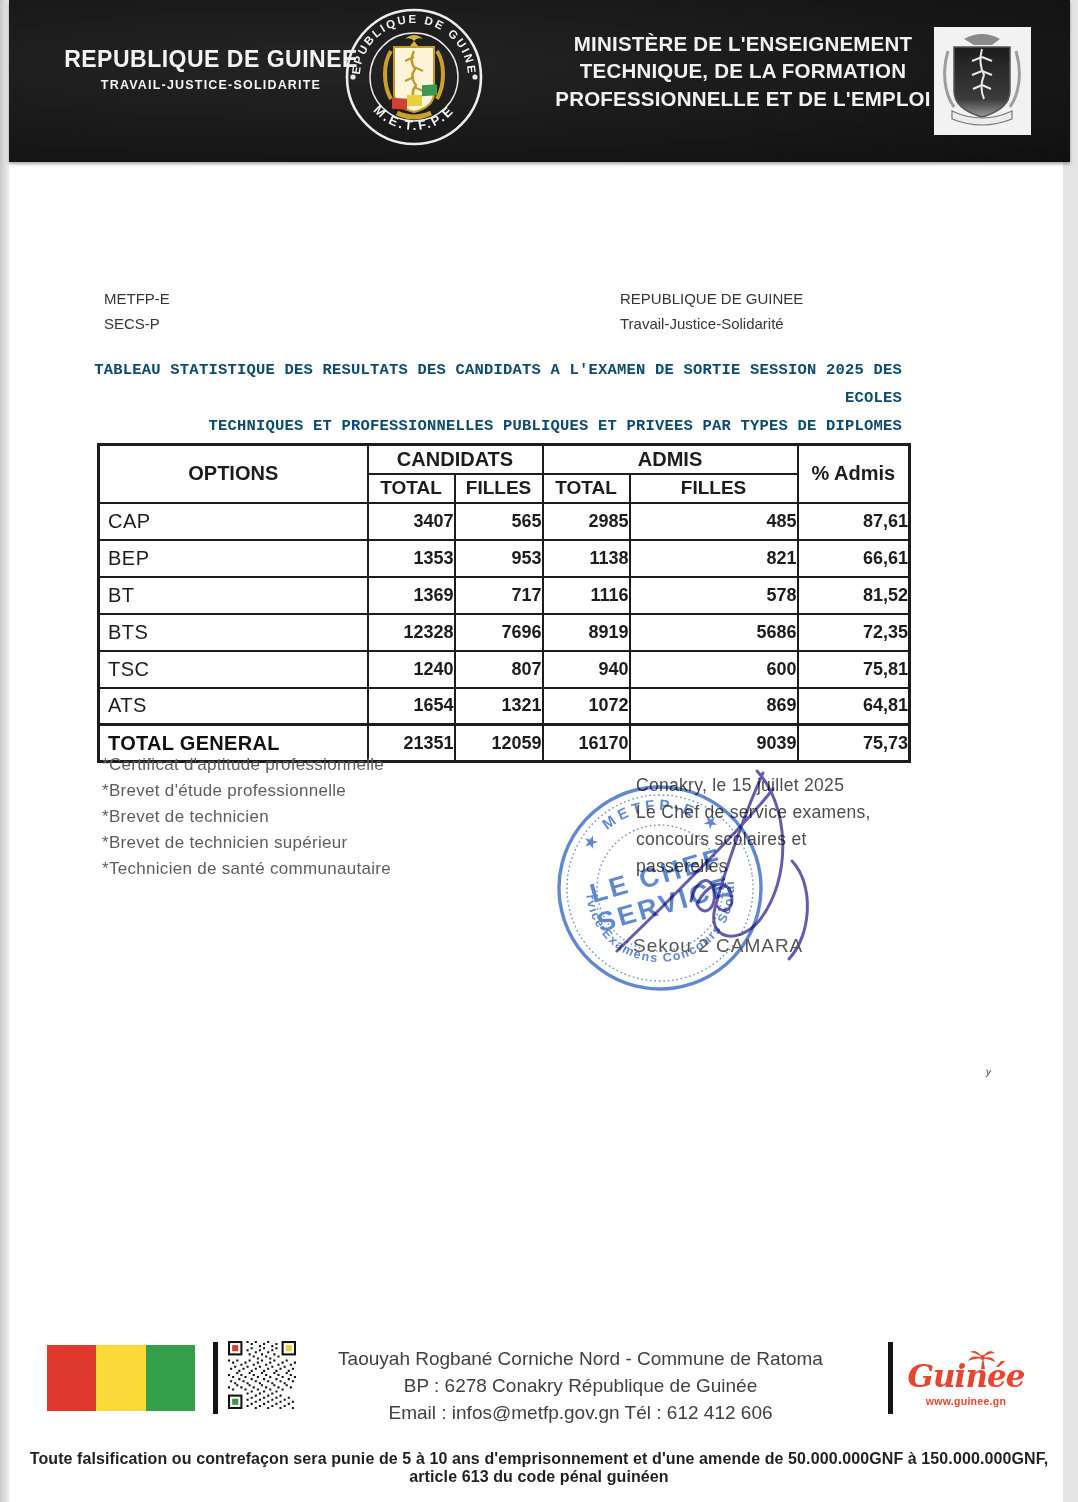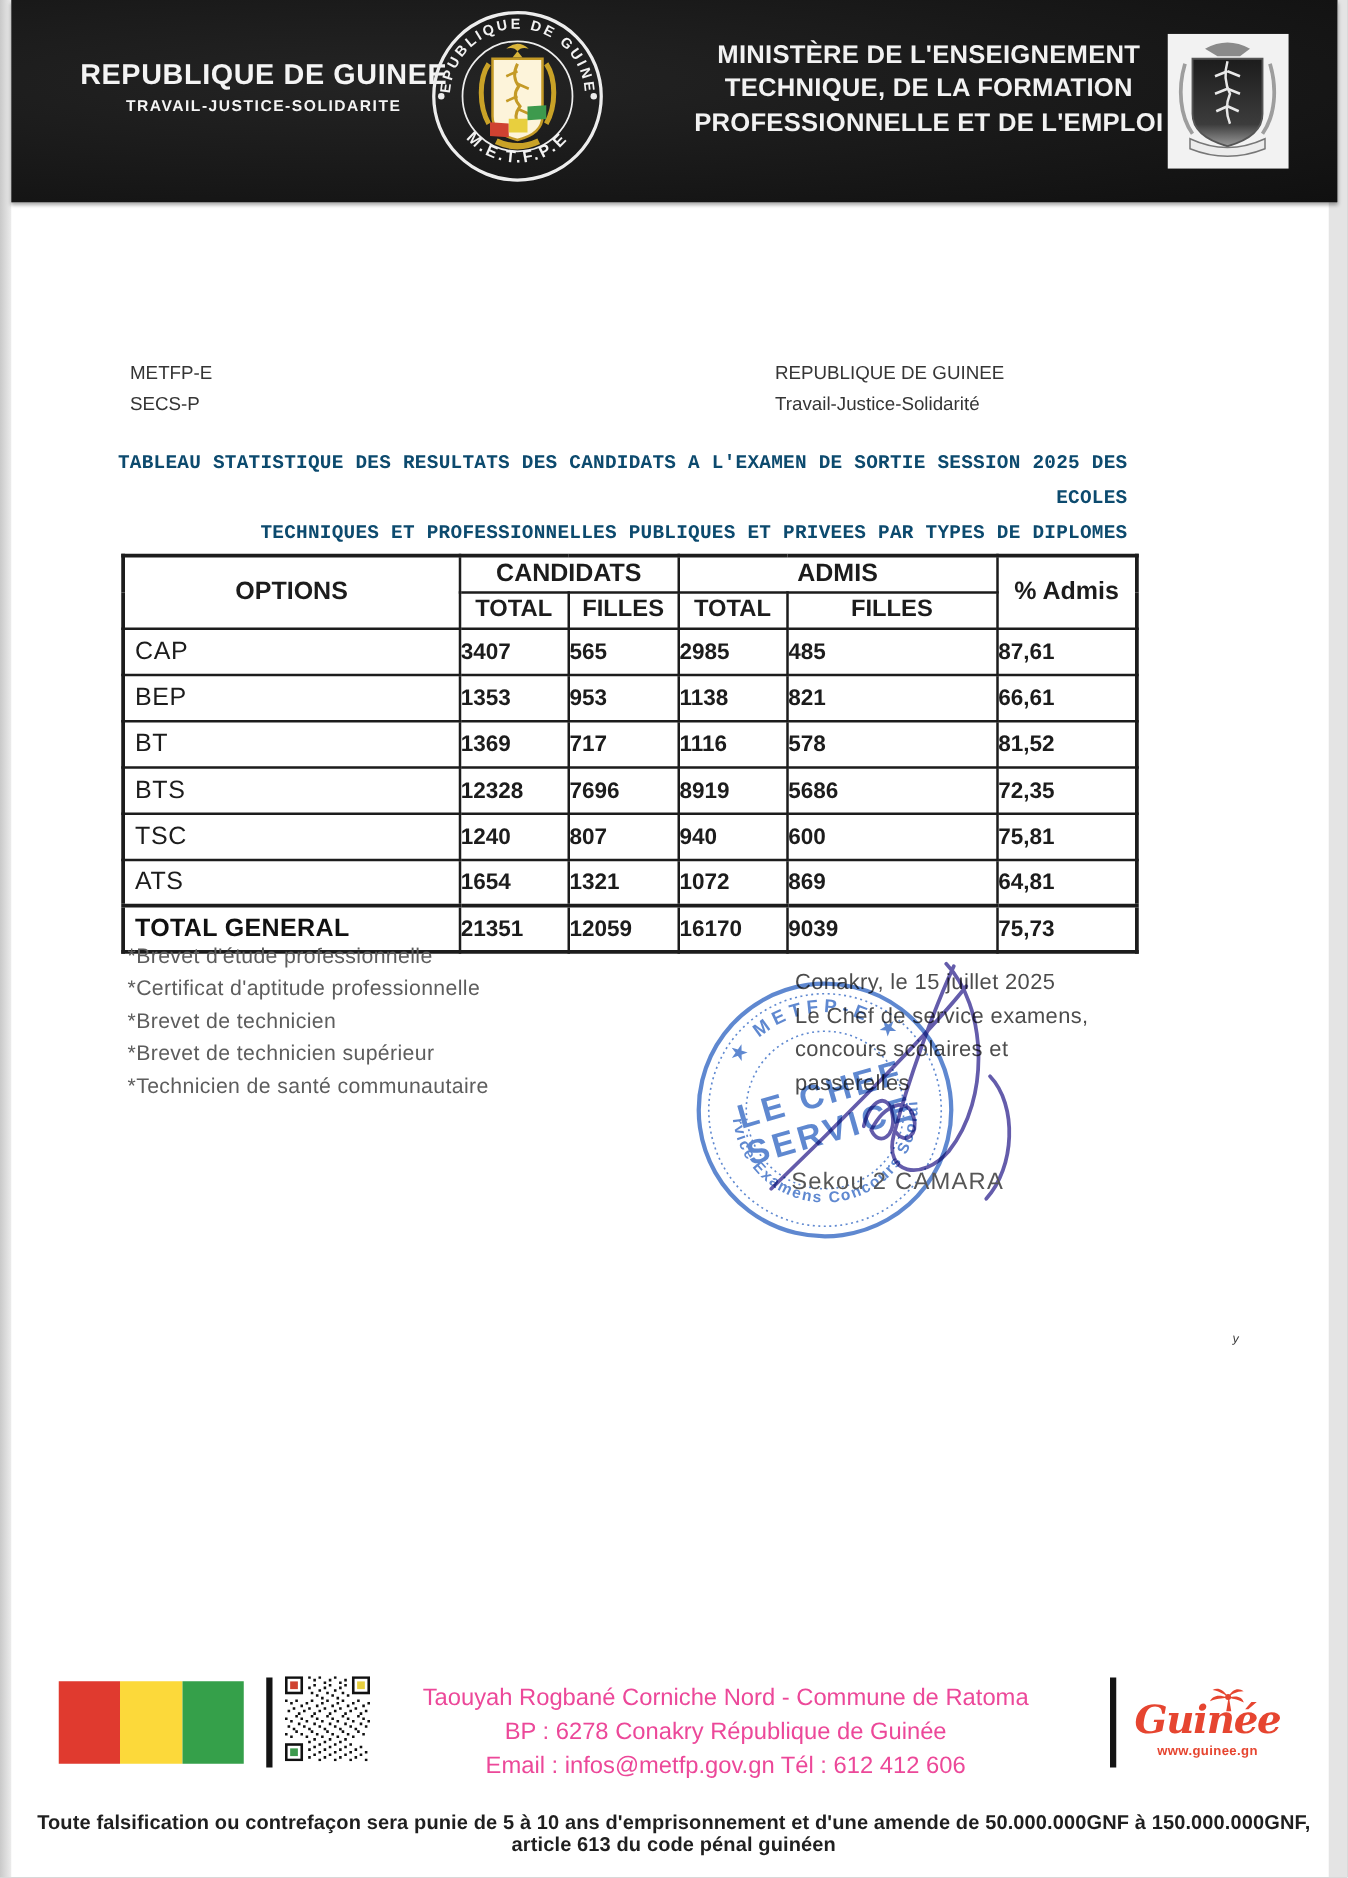--- a/index.html
+++ b/index.html
@@ -31,40 +31,40 @@
   
   table.stats { position:absolute; left:97px; top:443px; width:811px; border-collapse:collapse; table-layout:fixed;
                 border:3px solid #1c1c1c; }
   table.stats td { border:2px solid #1c1c1c; color:#1c1c1c; overflow:hidden; white-space:nowrap; }
   tr.h1 td { font-size:20px; font-weight:bold; text-align:center; height:29px; }
   tr.h2 td { font-size:19px; font-weight:bold; text-align:center; height:29px; }
   td.c-opt { font-size:20px; font-weight:bold; text-align:center; }
   td.c-pct { font-size:20px; font-weight:bold; text-align:center; }
   tr.data td { height:37px; }
   td.opt { font-size:20px; font-weight:normal; color:#3a3a3a; padding-left:8px; letter-spacing:.5px; }
-  td.num { font-size:18px; font-weight:bold; text-align:left; }
+  td.num { font-size:18px; font-weight:bold; text-align:right; }
   tr.total td { border-top:3px solid #1c1c1c; }
   tr.total td.opt { font-weight:bold; color:#111; font-size:20px; letter-spacing:.3px; }
 
   
   .footnotes { position:absolute; left:102px; top:752px; font-size:17px; color:#5d5d5d; line-height:26px; letter-spacing:.3px; }
   .sig-text  { position:absolute; left:636px; top:744px; font-size:17.5px; color:#4c4c4c; line-height:27px; letter-spacing:.3px;margin-top:28px; }
   .sig-name  { position:absolute; left:633px; top:935px; font-size:19px; color:#565656; letter-spacing:1px; }
   .stamp { position:absolute; left:552px; top:780px; mix-blend-mode:multiply; }
   .ink   { position:absolute; left:595px; top:753px; mix-blend-mode:multiply; }
   .speck { position:absolute; left:986px; top:1066px; font-size:10px; color:#3c3c3c; transform:rotate(10deg); }
 
   
   .flag { position:absolute; left:47px; top:1345px; width:148px; height:66px; display:flex; }
   .flag div { flex:1; }
   .vdiv1 { position:absolute; left:213px; top:1342px; width:5px; height:72px; background:#141414; }
   .vdiv2 { position:absolute; left:888px; top:1342px; width:5px; height:72px; background:#141414; }
   .qr { position:absolute; left:228px; top:1341px; }
   .address { position:absolute; left:308px; top:1345px; width:545px; text-align:center;
-             font-size:19px; color:#ec4899; line-height:27px; }
+             font-size:19px; color:#404040; line-height:27px; }
   .gn-logo { position:absolute; left:900px; top:1349px; width:132px; text-align:center; color:#e64530; }
   .gn-logo .word { font-family:"DejaVu Serif", serif; font-style:italic; font-weight:bold; font-size:31px; letter-spacing:-1px; line-height:1; }
   .gn-logo .url  { font-size:10.5px; font-weight:bold; margin-top:3px; letter-spacing:.3px; }
   .gn-palm { position:absolute; left:66px; top:-12px; }
   .disclaimer { position:absolute; left:20px; top:1450px; width:1038px; text-align:center;
                 font-size:16px; font-weight:bold; color:#1f1f1f; letter-spacing:.1px; }
 </style>
 </head>
 <body>
 
@@ -221,22 +221,22 @@
         <td class="num">21351</td>
         <td class="num">12059</td>
         <td class="num">16170</td>
         <td class="num">9039</td>
         <td class="num">75,73</td>
       </tr>
     </tbody>
   </table>
 
   <div class="footnotes">
+    <div>*Certificat d'aptitude professionnelle</div>
     <div>*Brevet d'étude professionnelle</div>
-    <div>*Certificat d'aptitude professionnelle</div>
     <div>*Brevet de technicien</div>
     <div>*Brevet de technicien supérieur</div>
     <div>*Technicien de santé communautaire</div>
   </div>
 
   <div class="sig-text">
     <div>Conakry, le 15 juillet 2025</div>
     <div>Le Chef de service examens,</div>
     <div>concours scolaires et</div>
     <div>passerelles</div>

